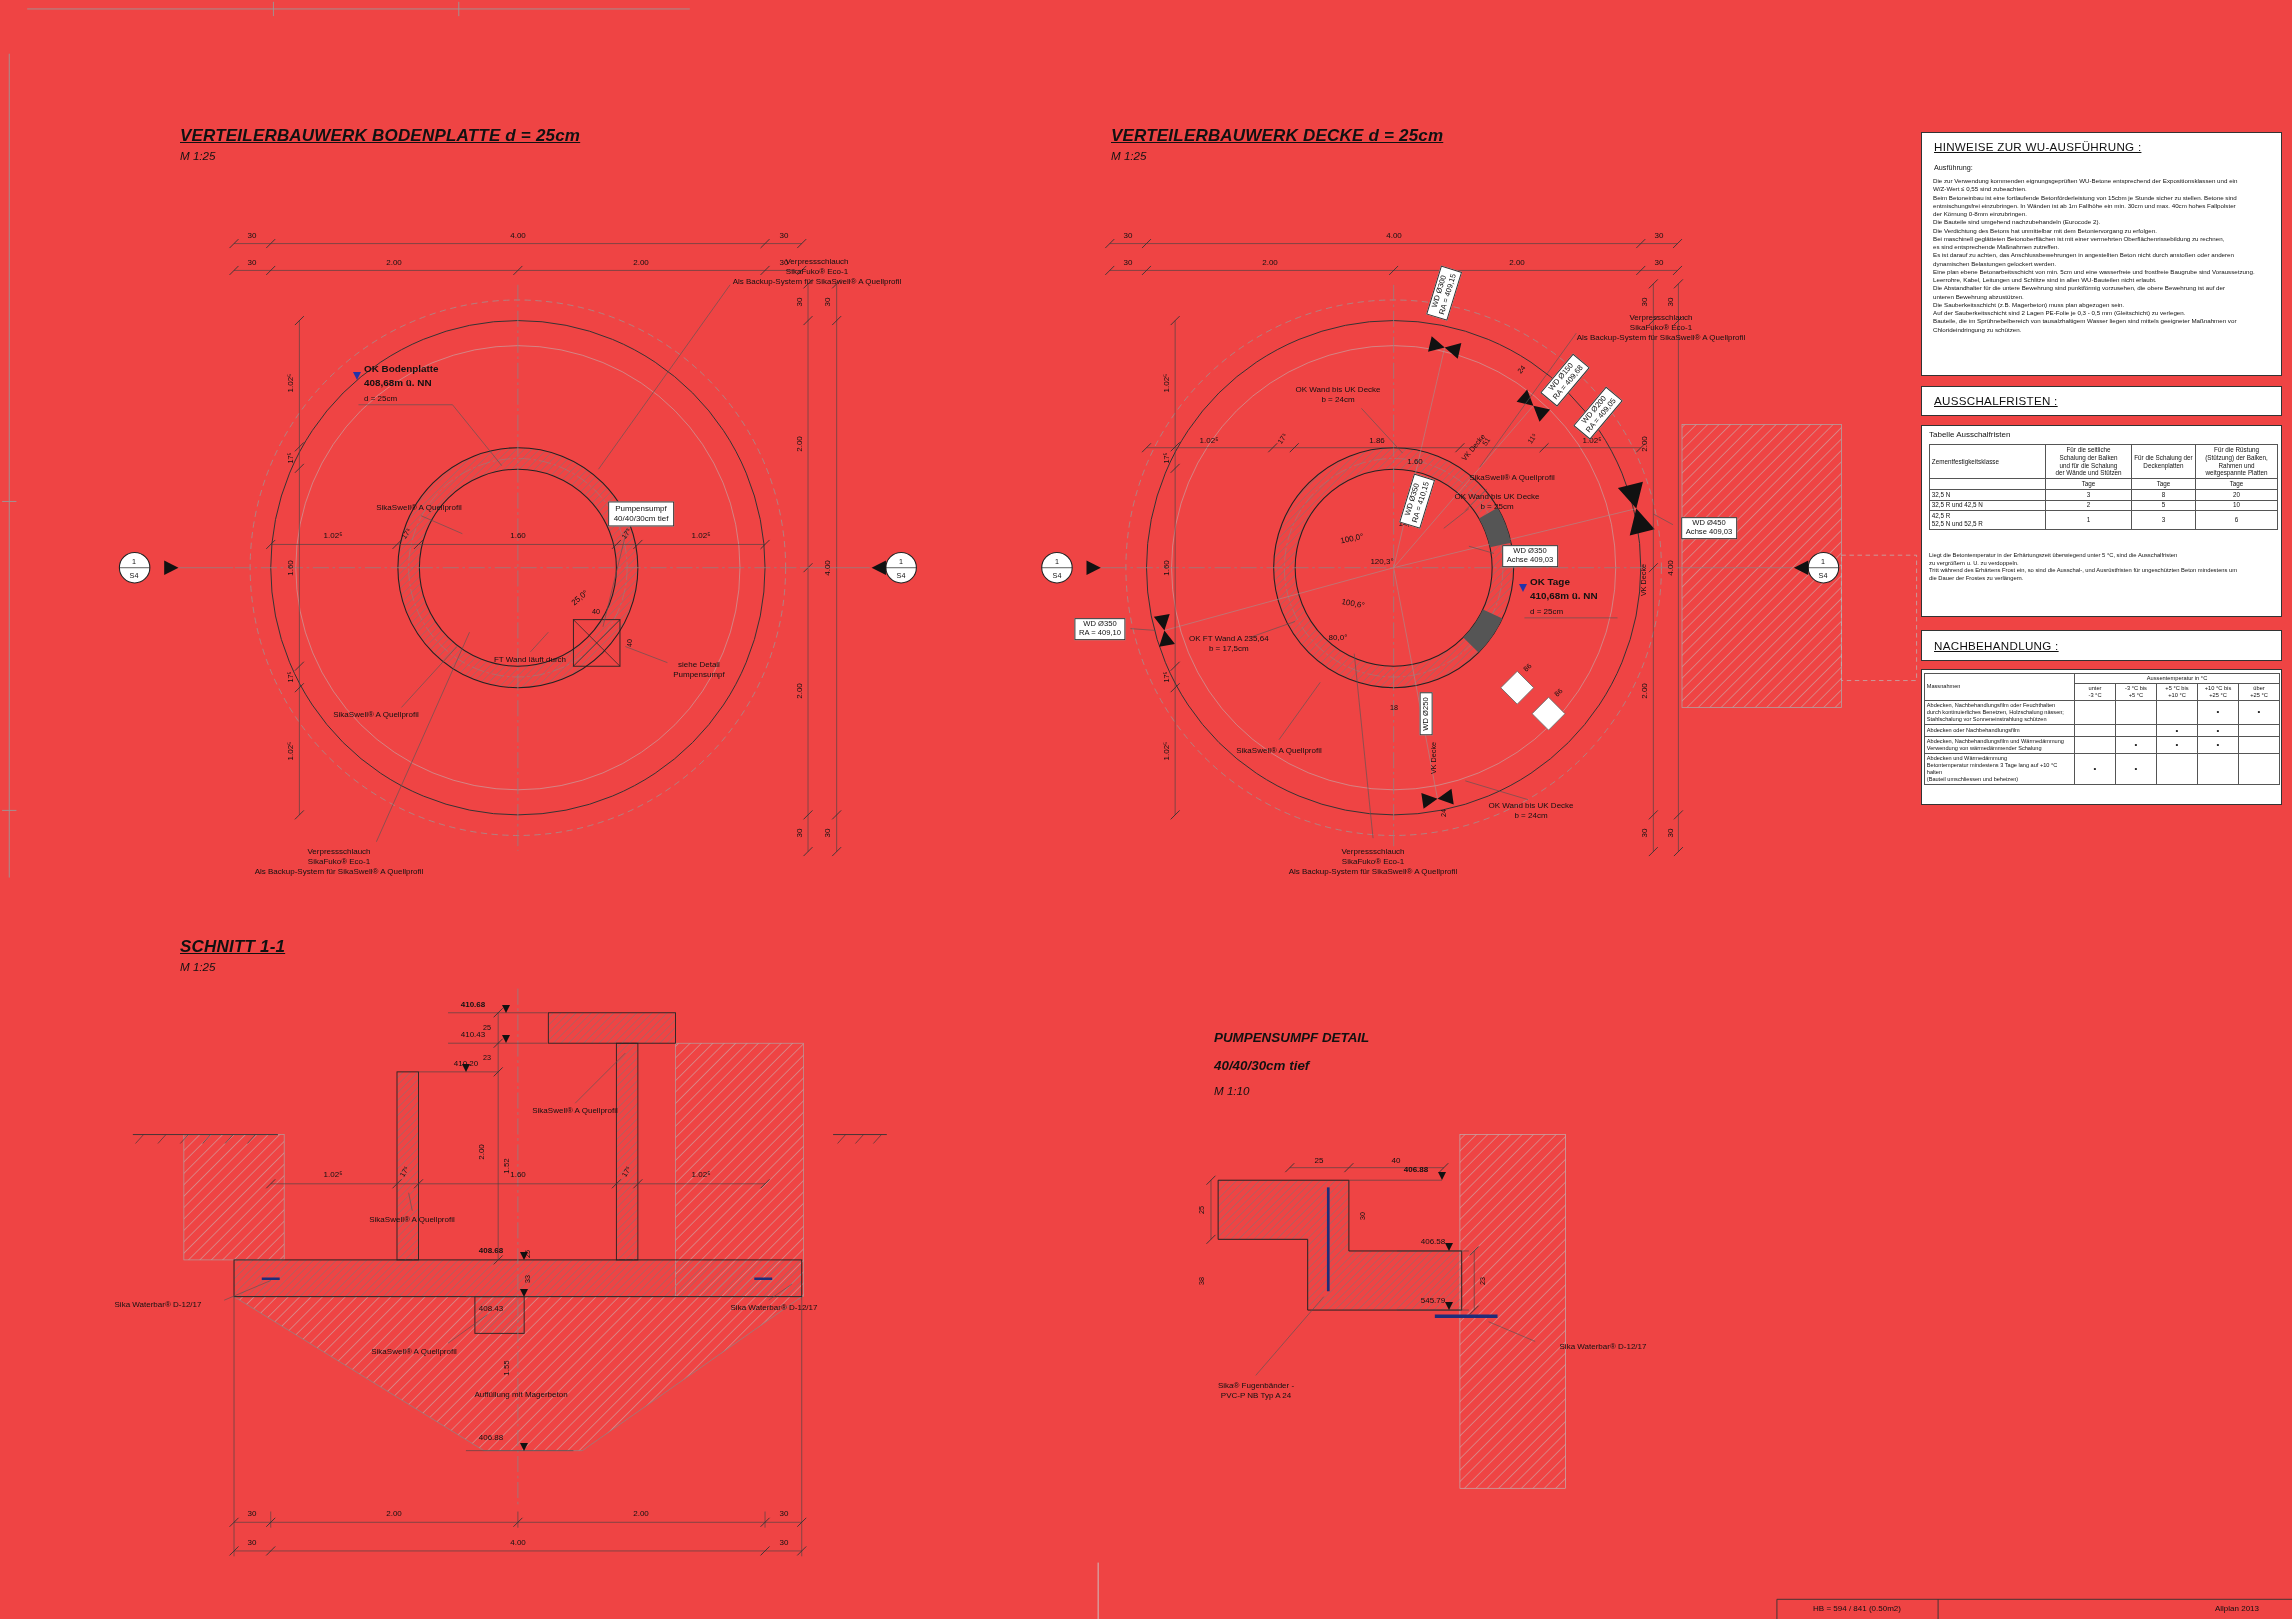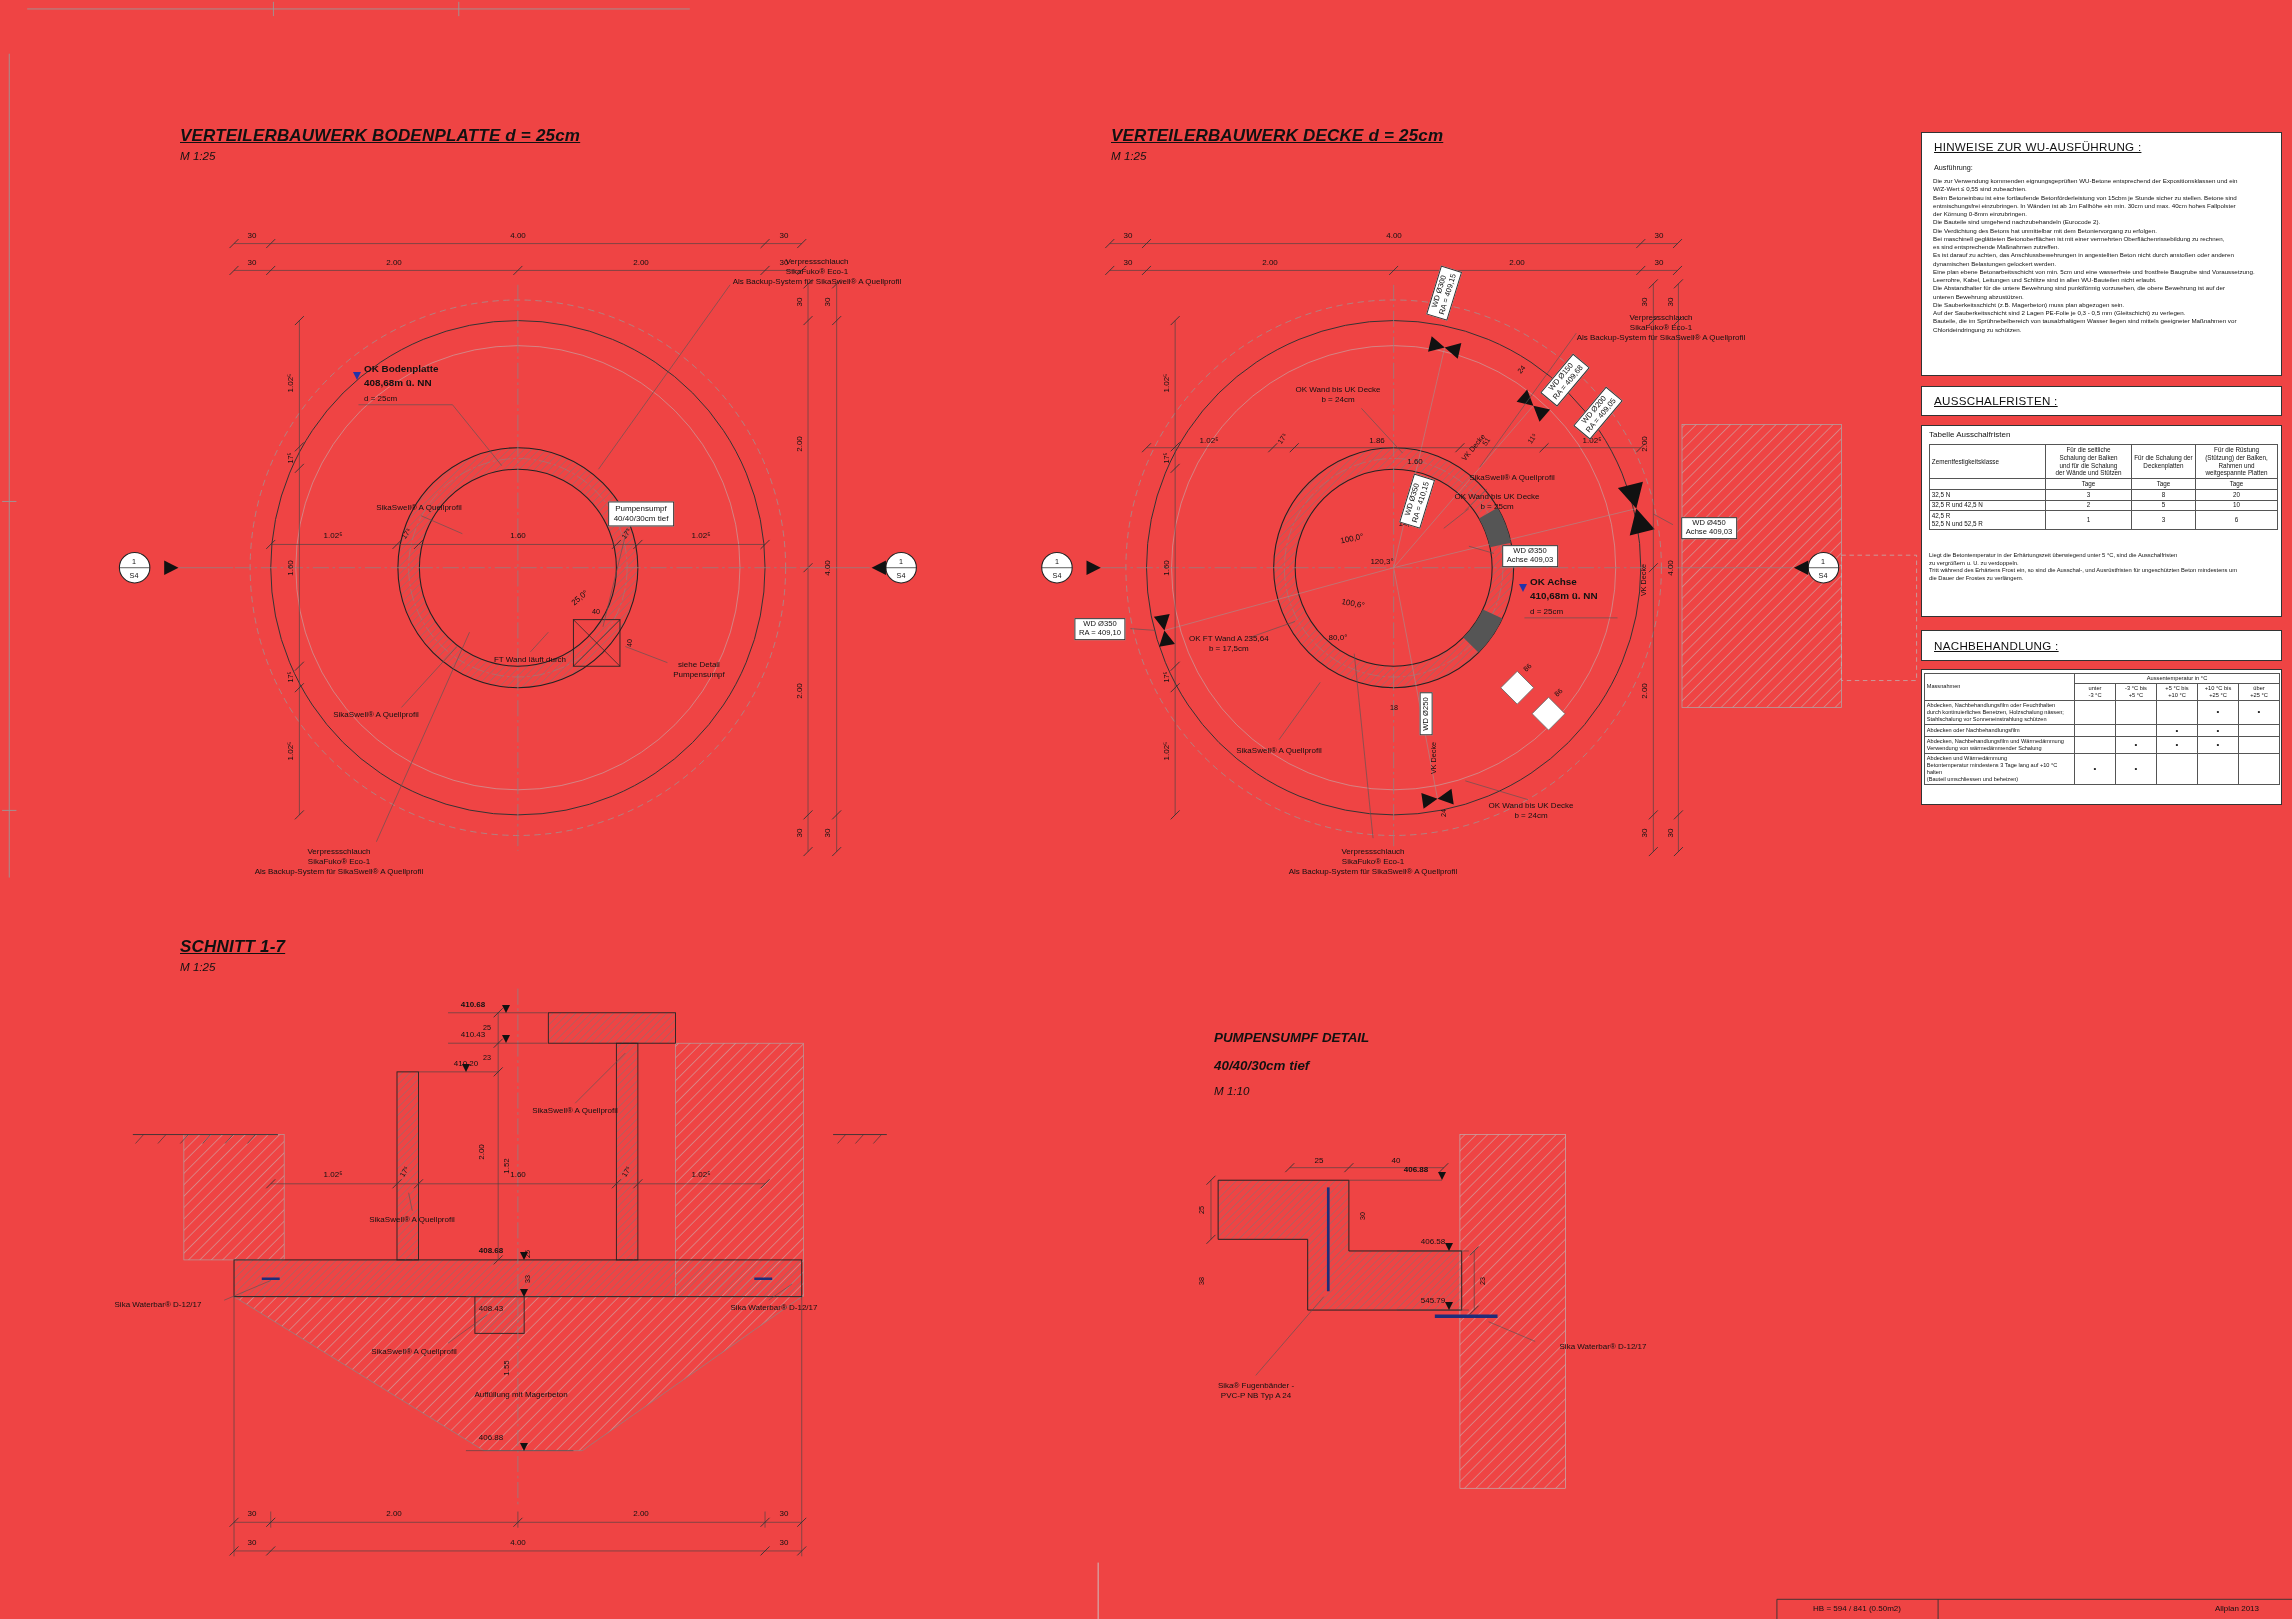--- a/index.html
+++ b/index.html
@@ -242,21 +242,21 @@
 <div class="wdbox" style="left:1709px;top:528px">WD Ø450
 Achse 409,03</div>
 <div class="wdbox" style="left:1530px;top:556px">WD Ø350
 Achse 409,03</div>
 <div class="wdbox" style="left:1417px;top:501px;transform:translate(-50%,-50%) rotate(-73deg)">WD Ø350
 RA = 410,15</div>
 <div class="wdbox" style="left:1100px;top:629px">WD Ø350
 RA = 409,10</div>
 <div class="wdbox" style="left:1426px;top:714px;transform:translate(-50%,-50%) rotate(-90deg)">WD Ø250</div>
 <div class="tri trib" style="left:1523px;top:592px"></div>
-<div class="tl b f11" style="left:1530px;top:582px">OK Achse</div>
+<div class="tl b f11" style="left:1530px;top:582px">OK Tage</div>
 <div class="tl b f11" style="left:1530px;top:596px">410,68m ü. NN</div>
 <div class="tl f9" style="left:1530px;top:612px">d = 25cm</div>
 <div class="tl f9" style="left:1189px;top:644px">OK FT Wand A 235,64
 b = 17,5cm</div>
 <div class="t f9" style="left:1338px;top:395px">OK Wand bis UK Decke
 b = 24cm</div>
 <div class="t f9" style="left:1497px;top:502px">OK Wand bis UK Decke
 b = 25cm</div>
 <div class="t f9" style="left:1531px;top:811px">OK Wand bis UK Decke
 b = 24cm</div>
@@ -269,21 +269,21 @@
 SikaFuko® Eco-1
 Als Backup-System für SikaSwell® A Quellprofil</div>
 <div class="t f9" style="left:1373px;top:862px">Verpressschlauch
 SikaFuko® Eco-1
 Als Backup-System für SikaSwell® A Quellprofil</div>
 <div class="t f8" style="left:1057px;top:562px">1</div>
 <div class="t f8" style="left:1057px;top:576px">S4</div>
 <div class="t f8" style="left:1823px;top:562px">1</div>
 <div class="t f8" style="left:1823px;top:576px">S4</div>
 
-<div class="dtitle" style="left:180px;top:937px">SCHNITT 1-7</div>
+<div class="dtitle" style="left:180px;top:937px">SCHNITT 1-1</div>
 <div class="dscale" style="left:180px;top:960px">M 1:25</div>
 <div class="t f9 b" style="left:473px;top:1005px">410.68</div>
 <div class="tri" style="left:506px;top:1013px"></div>
 <div class="t f9" style="left:473px;top:1035px">410.43</div>
 <div class="tri" style="left:506px;top:1043px"></div>
 <div class="t f9" style="left:466px;top:1064px">410.20</div>
 <div class="tri" style="left:466px;top:1072px"></div>
 <div class="t f9 b" style="left:491px;top:1251px">408.68</div>
 <div class="tri" style="left:524px;top:1260px"></div>
 <div class="t f9" style="left:491px;top:1309px">408.43</div>

